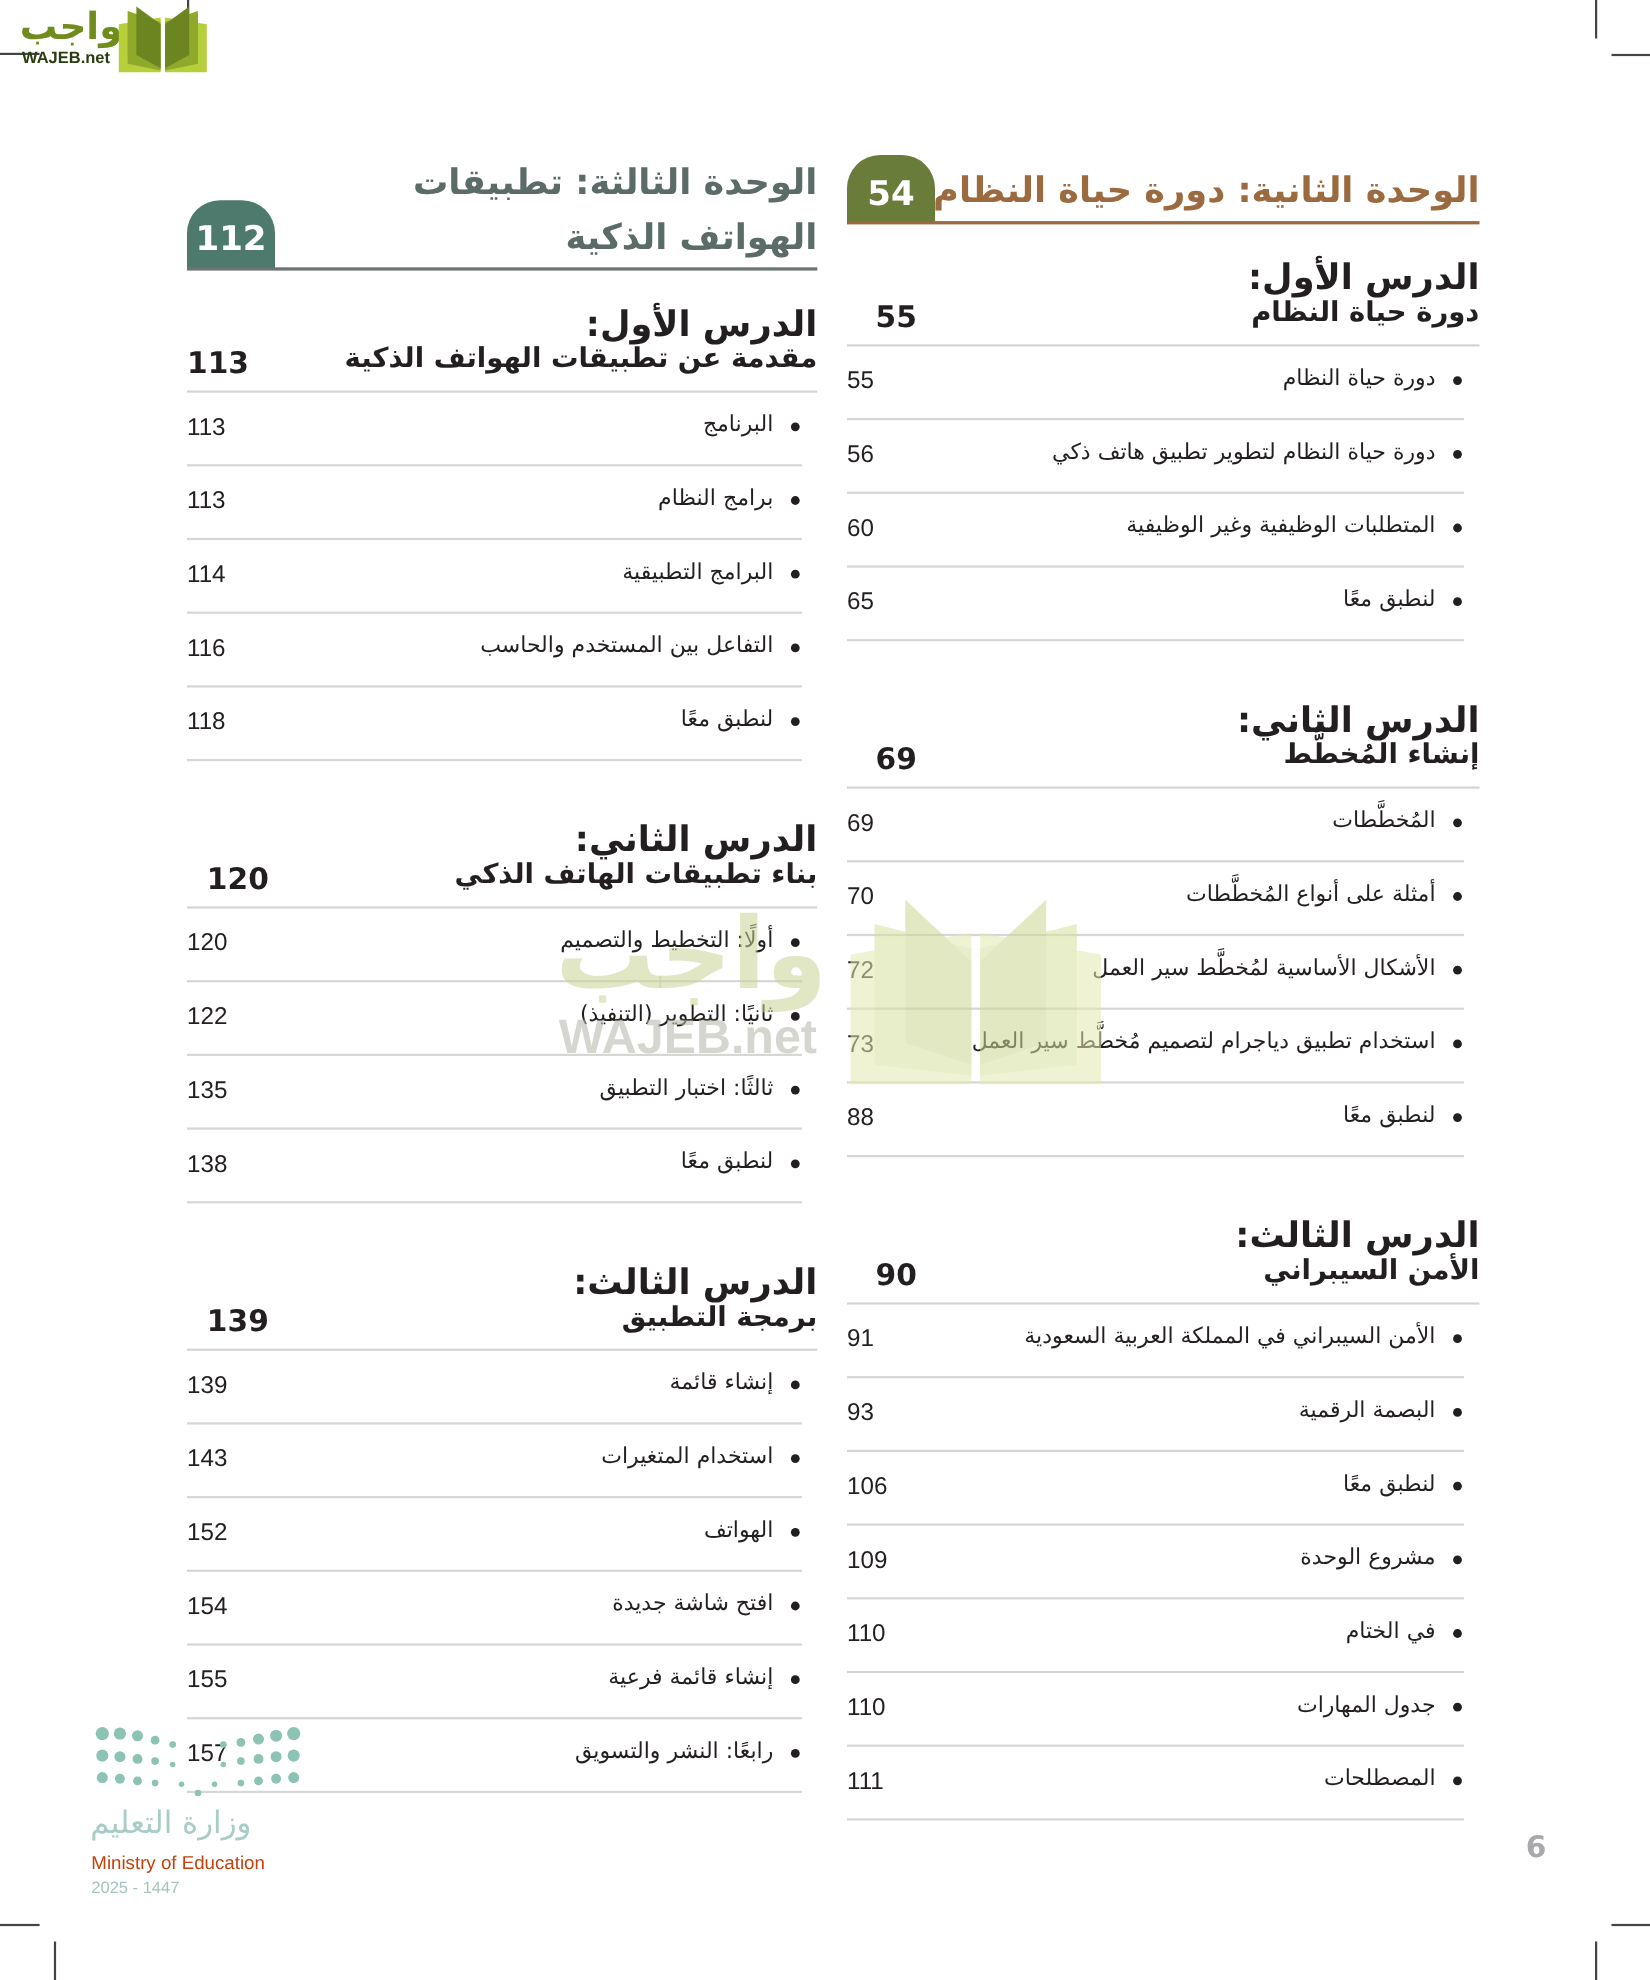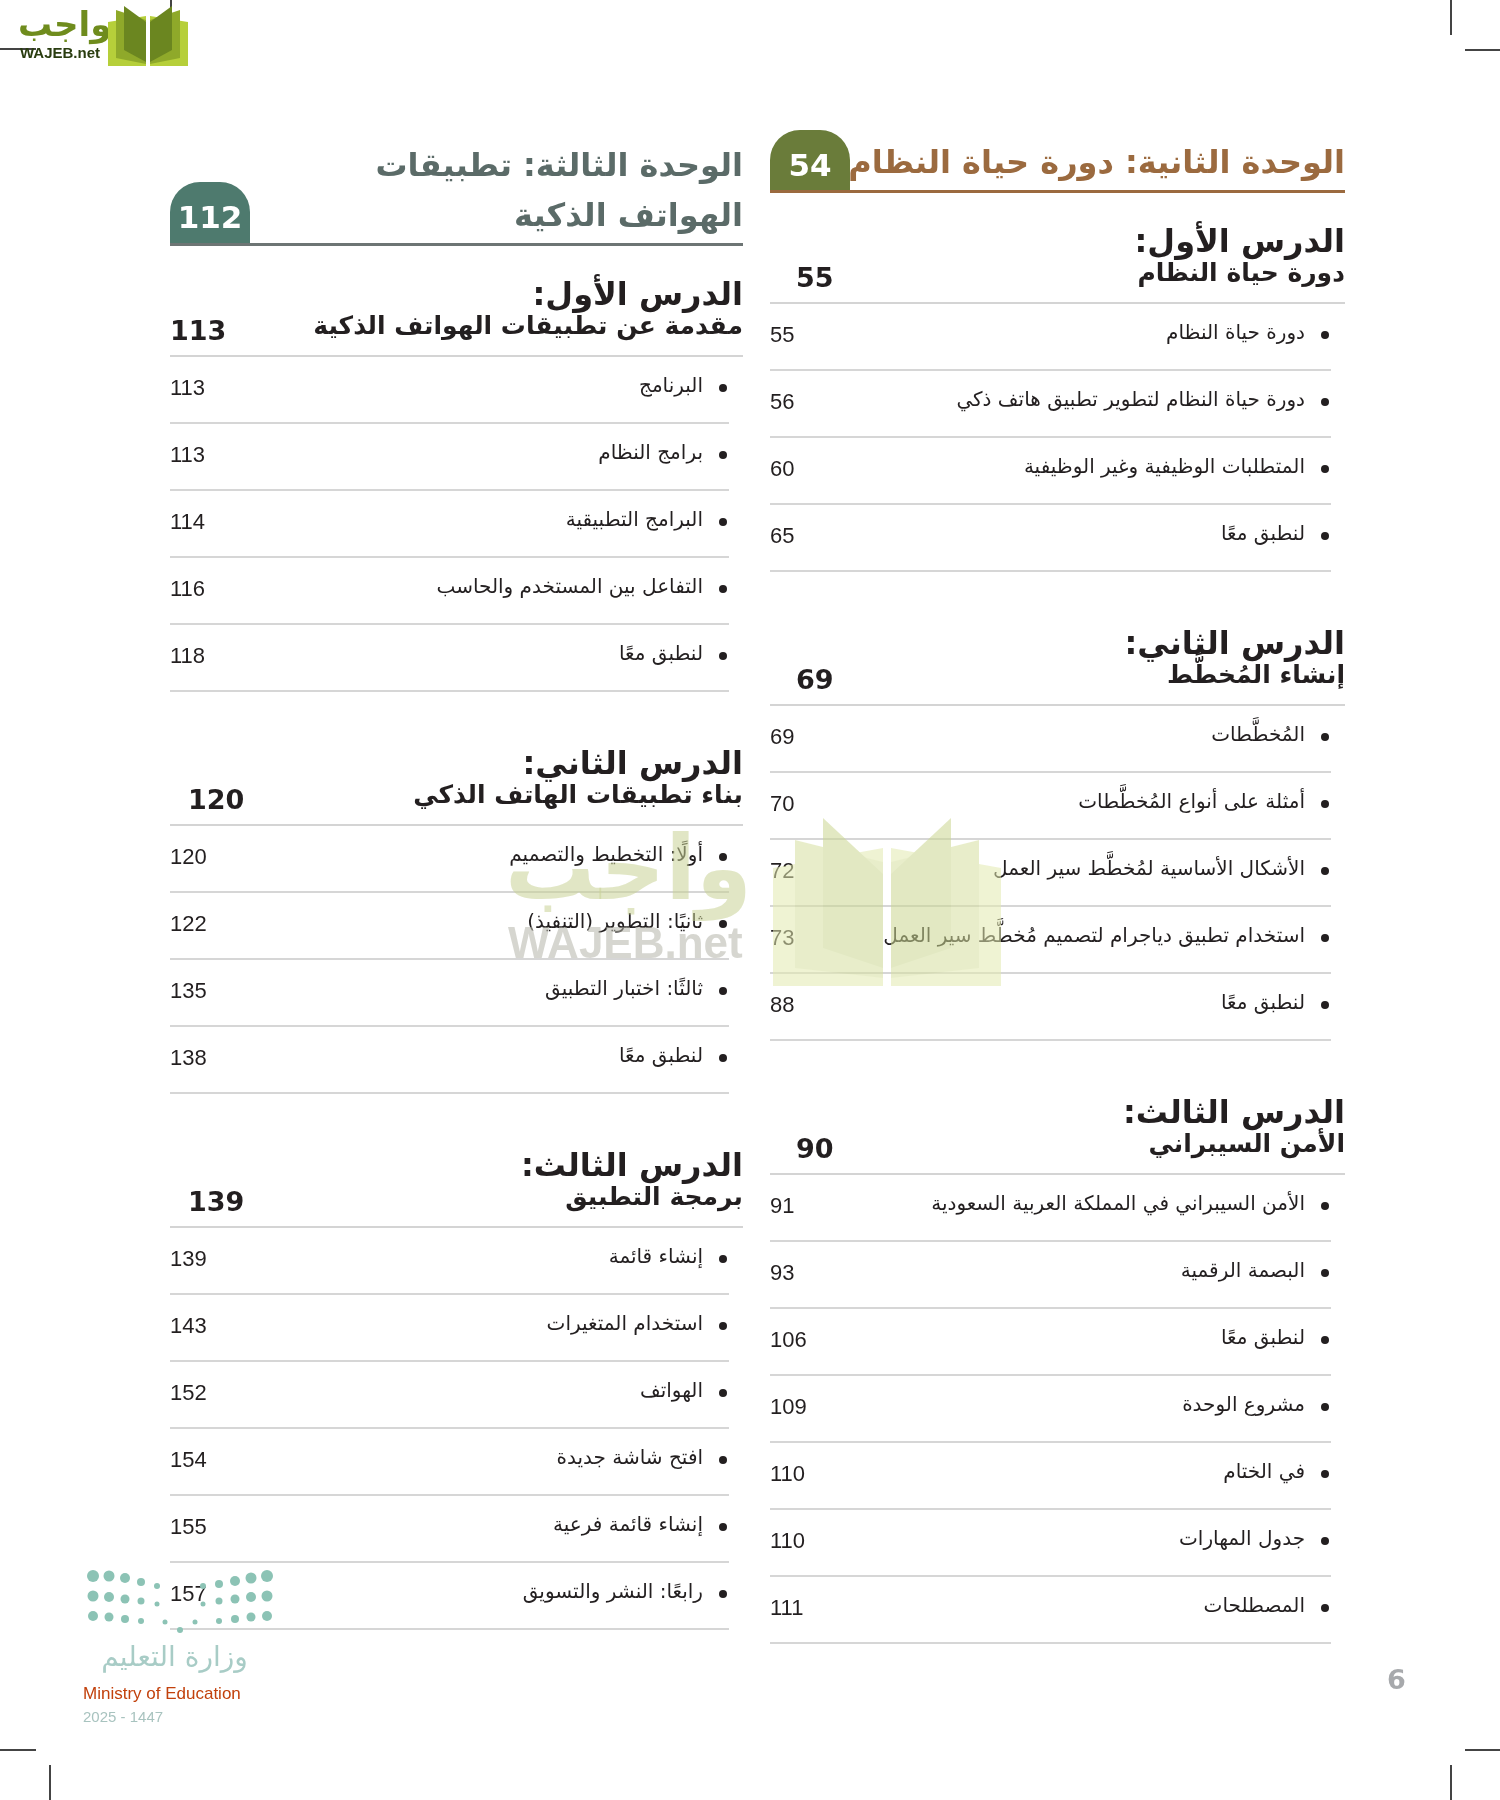--- a/index.html
+++ b/index.html
@@ -7,21 +7,21 @@
            font-family: "DejaVu Sans", sans-serif; color: #231f20; }
     .crop { position: absolute; background: #444; }
 
     
     .logo { position: absolute; left: 8px; top: 4px; width: 182px; height: 64px; }
     .logo-ar { position: absolute; left: 10px; top: 0px; font-size: 34px; font-weight: bold; color: #6f8c1d; direction: rtl; }
     .logo-en { position: absolute; left: 12px; top: 40px; font-size: 15px; font-weight: bold; color: #2a3d10; font-family: "Liberation Sans", sans-serif; }
 
     
     .col { position: absolute; direction: rtl; }
-    .col-right { left: 770px; width: 575px; top: 128px; }
+    .col-right { left: 770px; width: 575px; top: 139px; }
     .col-left  { left: 170px; width: 573px; top: 140px; }
 
     .unit-head { position: relative; height: 64px; }
     .unit-title { position: absolute; right: 0; font-weight: bold; font-size: 32px; line-height: 52px; white-space: nowrap; }
     .unit-tab { position: absolute; left: 0; width: 80px; height: 62px; border-radius: 30px 30px 0 0;
                 color: #fff; font-weight: bold; font-size: 31px; text-align: center; line-height: 70px;
                 font-family: "DejaVu Sans", sans-serif; }
     .unit-rule { position: absolute; left: 0; right: 0; height: 3px; }
 
     .u2 .unit-title { color: #9b6a3f; top: 8px; }
@@ -44,21 +44,21 @@
     .item-page { position: absolute; left: 0; top: 18px; font-size: 22px; direction: ltr; font-family: "Liberation Sans", sans-serif; color: #231f20; }
 
     
     .wm-book { position: absolute; left: 773px; top: 818px; width: 228px; height: 168px; opacity: 0.55; }
     .wm-ar { position: absolute; left: 505px; top: 815px; font-size: 90px; font-weight: bold; color: rgba(200,210,150,0.55); direction: rtl; }
     .wm-en { position: absolute; left: 508px; top: 918px; font-size: 44px; font-weight: bold; color: rgba(180,180,170,0.55); font-family: "Liberation Sans", sans-serif; }
 
     
     .ministry { position: absolute; left: 80px; top: 1560px; width: 200px; height: 170px; }
     .min-dots { position: absolute; left: 5px; top: 8px; width: 190px; height: 65px; }
-    .min-ar { position: absolute; left: 2px; top: 80px; font-size: 28px; color: #a8ccc6; direction: rtl; width: 185px; text-align: center; }
+    .min-ar { position: absolute; left: 2px; top: 80px; font-size: 28px; color: #a8ccc6; direction: rtl; width: 185px; text-align: left; }
     .min-en { position: absolute; left: 3px; top: 124px; font-size: 17px; color: #c2410c; font-family: "Liberation Sans", sans-serif; }
     .min-year { position: absolute; left: 3px; top: 148px; font-size: 15px; color: #a8c3bf; font-family: "Liberation Sans", sans-serif; }
 
     .page-num { position: absolute; left: 1387px; top: 1664px; font-size: 27px; font-weight: bold; color: #a7a9ac; }
   </style>
 </head>
 <body>
 
 <div class="crop" style="left:170px;top:0;width:2px;height:36px;"></div>
 <div class="crop" style="left:0;top:48px;width:36px;height:2px;"></div>

